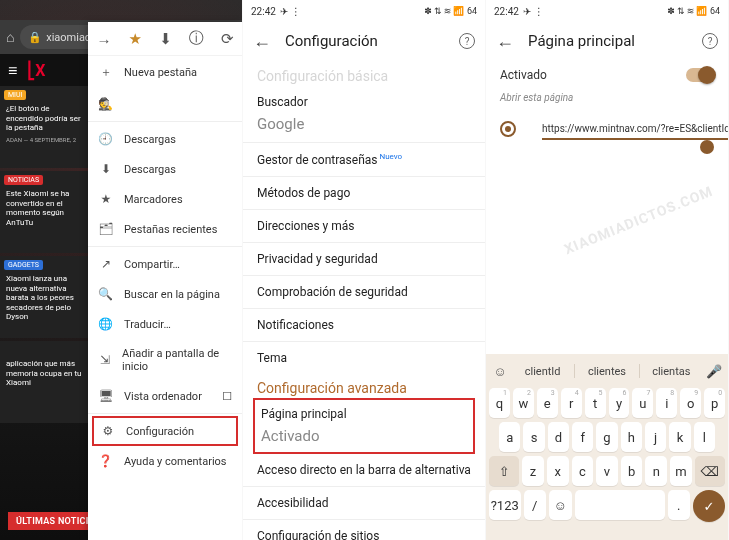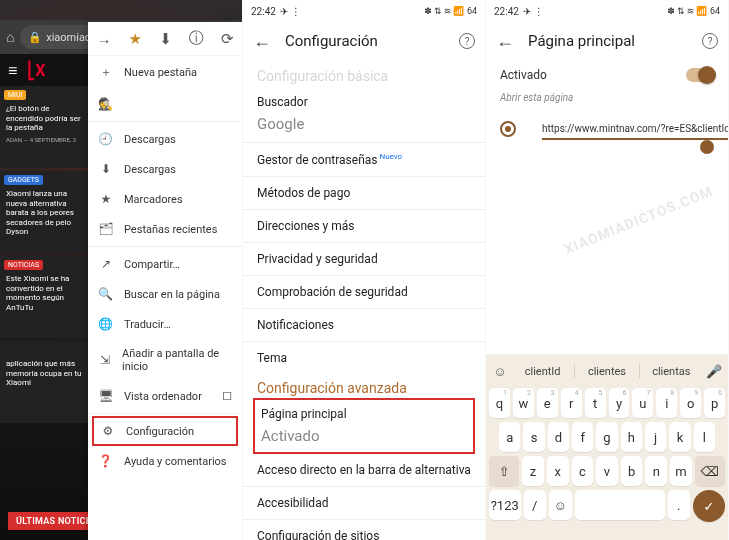--- a/index.html
+++ b/index.html
@@ -108,26 +108,26 @@
     <span class="hamb">≡</span>
     <span class="logo">⎣X</span>
   </div>
   <div class="s1-feed" id="feed">
       <div class="card">
         <span class="tag ">MIUI</span>
         <div class="title">¿El botón de encendido podría ser la pestaña</div>
         <div class="meta">ADAN — 4 SEPTIEMBRE, 2</div>
       </div>
       <div class="card">
+        <span class="tag red">NOTICIAS</span>
+        <div class="title">Este Xiaomi se ha convertido en el momento según AnTuTu</div>
+      </div>
+      <div class="card">
         <span class="tag blue">GADGETS</span>
         <div class="title">Xiaomi lanza una nueva alternativa barata a los peores secadores de pelo Dyson</div>
-      </div>
-      <div class="card">
-        <span class="tag red">NOTICIAS</span>
-        <div class="title">Este Xiaomi se ha convertido en el momento según AnTuTu</div>
       </div>
       <div class="card">
         <div class="title">aplicación que más memoria ocupa en tu Xiaomi</div>
       </div>
     </div>
   <div class="ultimas">ÚLTIMAS NOTICIAS</div>
 
   <div class="overflow-menu">
     <div class="menu-top">
       <span>→</span>

